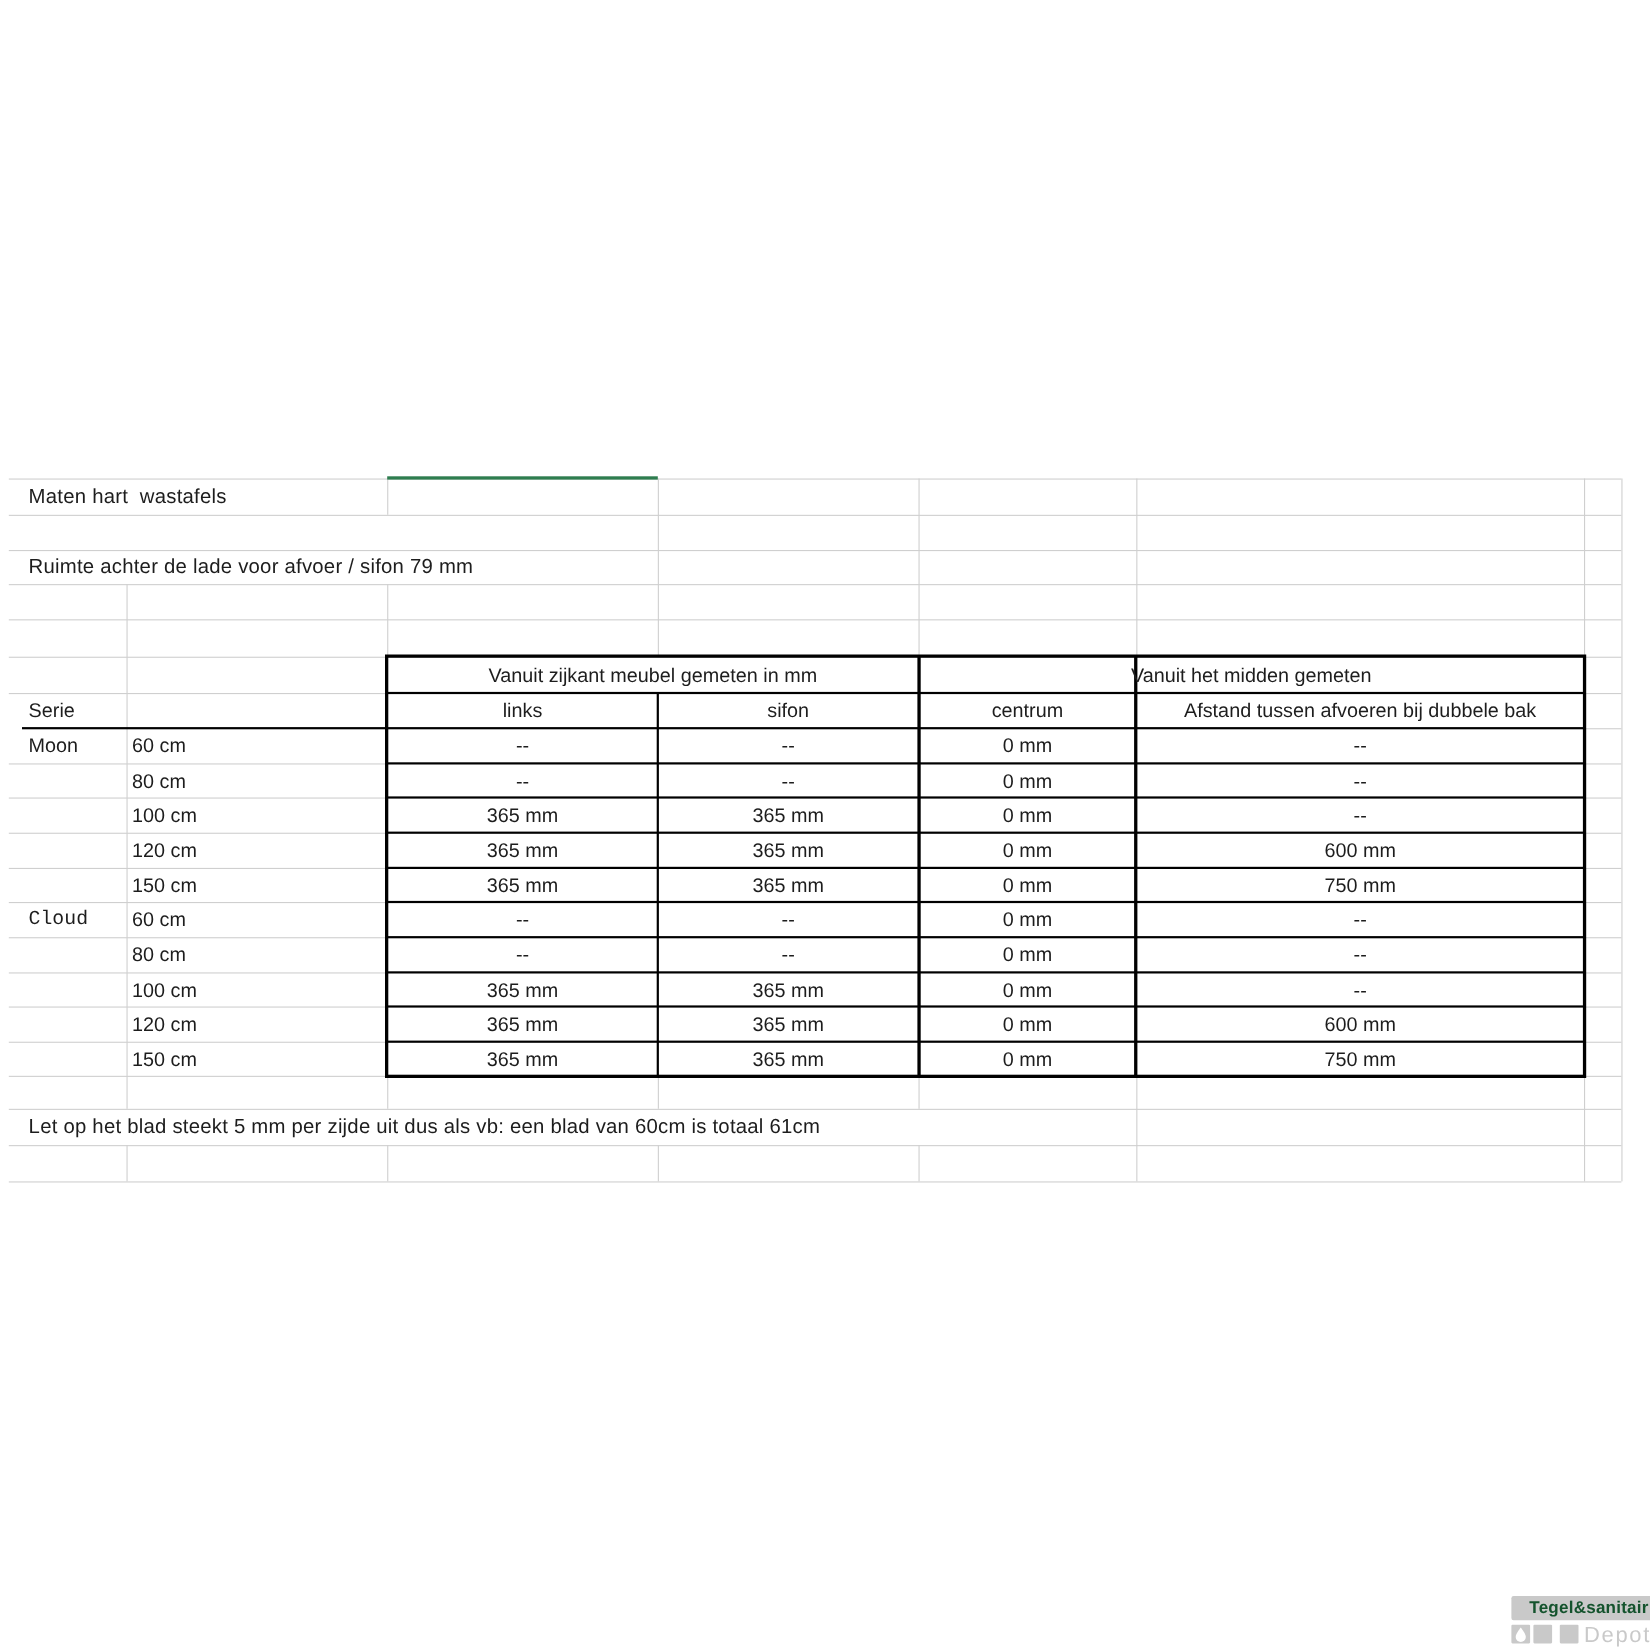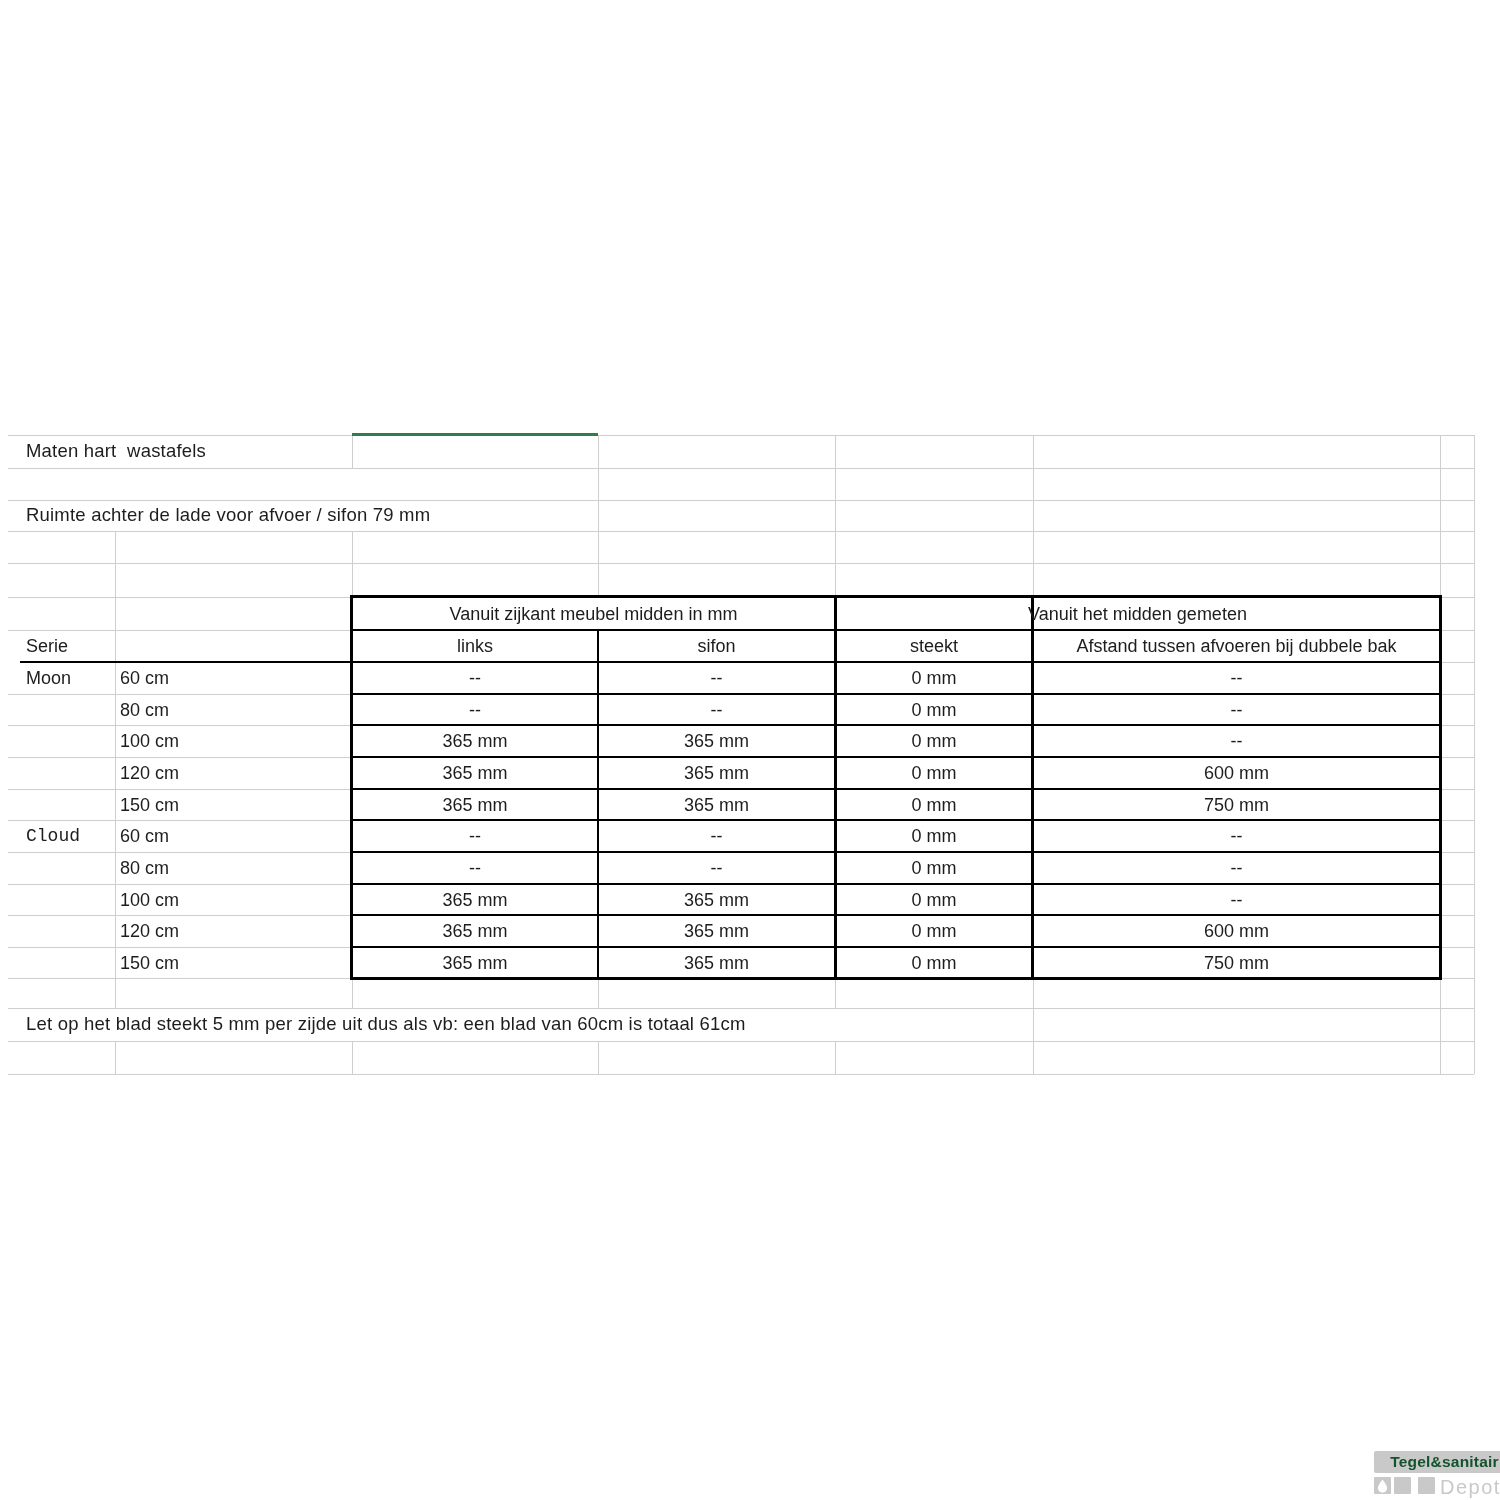--- a/index.html
+++ b/index.html
@@ -108,27 +108,27 @@
       <div class="blk" style="left: 352px; top: 724px; width: 1088px; height: 2px; background: rgb(0, 0, 0);"></div>
       <div class="blk" style="left: 352px; top: 756px; width: 1088px; height: 2px; background: rgb(0, 0, 0);"></div>
       <div class="blk" style="left: 352px; top: 788px; width: 1088px; height: 2px; background: rgb(0, 0, 0);"></div>
       <div class="blk" style="left: 352px; top: 819px; width: 1088px; height: 2px; background: rgb(0, 0, 0);"></div>
       <div class="blk" style="left: 352px; top: 851px; width: 1088px; height: 2px; background: rgb(0, 0, 0);"></div>
       <div class="blk" style="left: 352px; top: 883px; width: 1088px; height: 2px; background: rgb(0, 0, 0);"></div>
       <div class="blk" style="left: 352px; top: 914px; width: 1088px; height: 2px; background: rgb(0, 0, 0);"></div>
       <div class="blk" style="left: 352px; top: 946px; width: 1088px; height: 2px; background: rgb(0, 0, 0);"></div>
     </div>
 
-  <div class="cell center" style="left:352px;top:597px;width:483px;height:33px;">Vanuit zijkant meubel midden in mm</div>
+  <div class="cell center" style="left:352px;top:597px;width:483px;height:33px;">Vanuit zijkant meubel gemeten in mm</div>
   <div class="cell center" style="left:835px;top:597px;width:605px;height:33px;">Vanuit het midden gemeten</div>
 
   <div class="cell" style="left:26px;top:630px;height:32px;">Serie</div>
   <div class="cell center" style="left:352px;top:630px;width:246px;height:32px;">links</div>
   <div class="cell center" style="left:598px;top:630px;width:237px;height:32px;">sifon</div>
-  <div class="cell center" style="left:835px;top:630px;width:198px;height:32px;">steekt</div>
+  <div class="cell center" style="left:835px;top:630px;width:198px;height:32px;">centrum</div>
   <div class="cell center" style="left:1033px;top:630px;width:407px;height:32px;">Afstand tussen afvoeren bij dubbele bak</div>
 
   <div id="data-rows">
       <div class="cell" style="left: 26px; top: 662px; height: 32px; text-align: right;">Moon</div>
       <div class="cell" style="left: 120px; top: 662px; height: 32px;">60 cm</div>
       <div class="cell center" style="left: 352px; top: 662px; width: 246px; height: 32px;">--</div>
       <div class="cell center" style="left: 598px; top: 662px; width: 237px; height: 32px;">--</div>
       <div class="cell center" style="left: 835px; top: 662px; width: 198px; height: 32px;">0 mm</div>
       <div class="cell center" style="left: 1033px; top: 662px; width: 407px; height: 32px;">--</div>
       <div class="cell" style="left: 26px; top: 694px; height: 31px;"></div>

